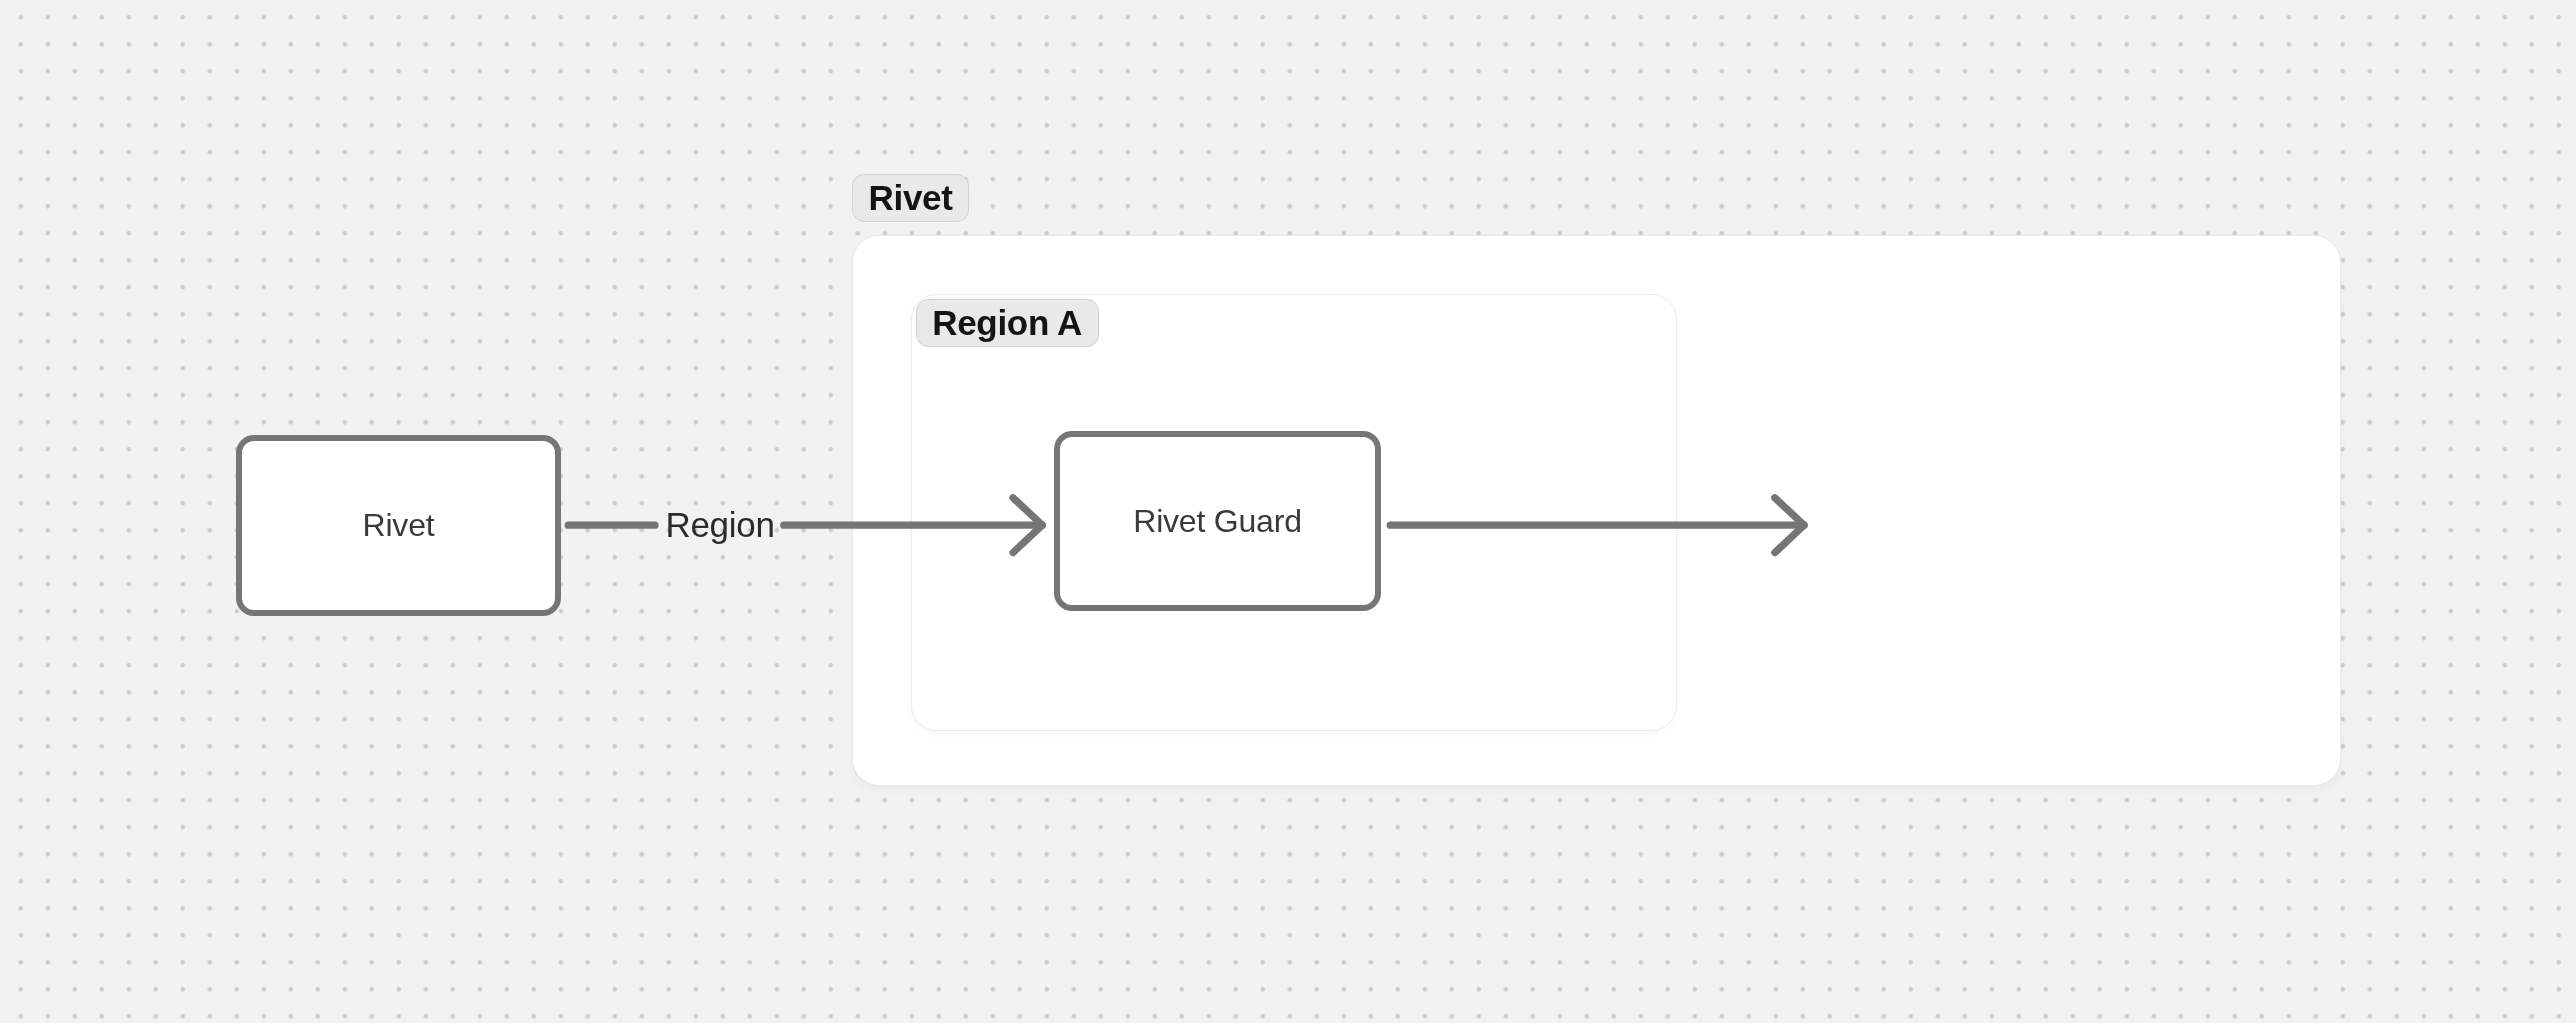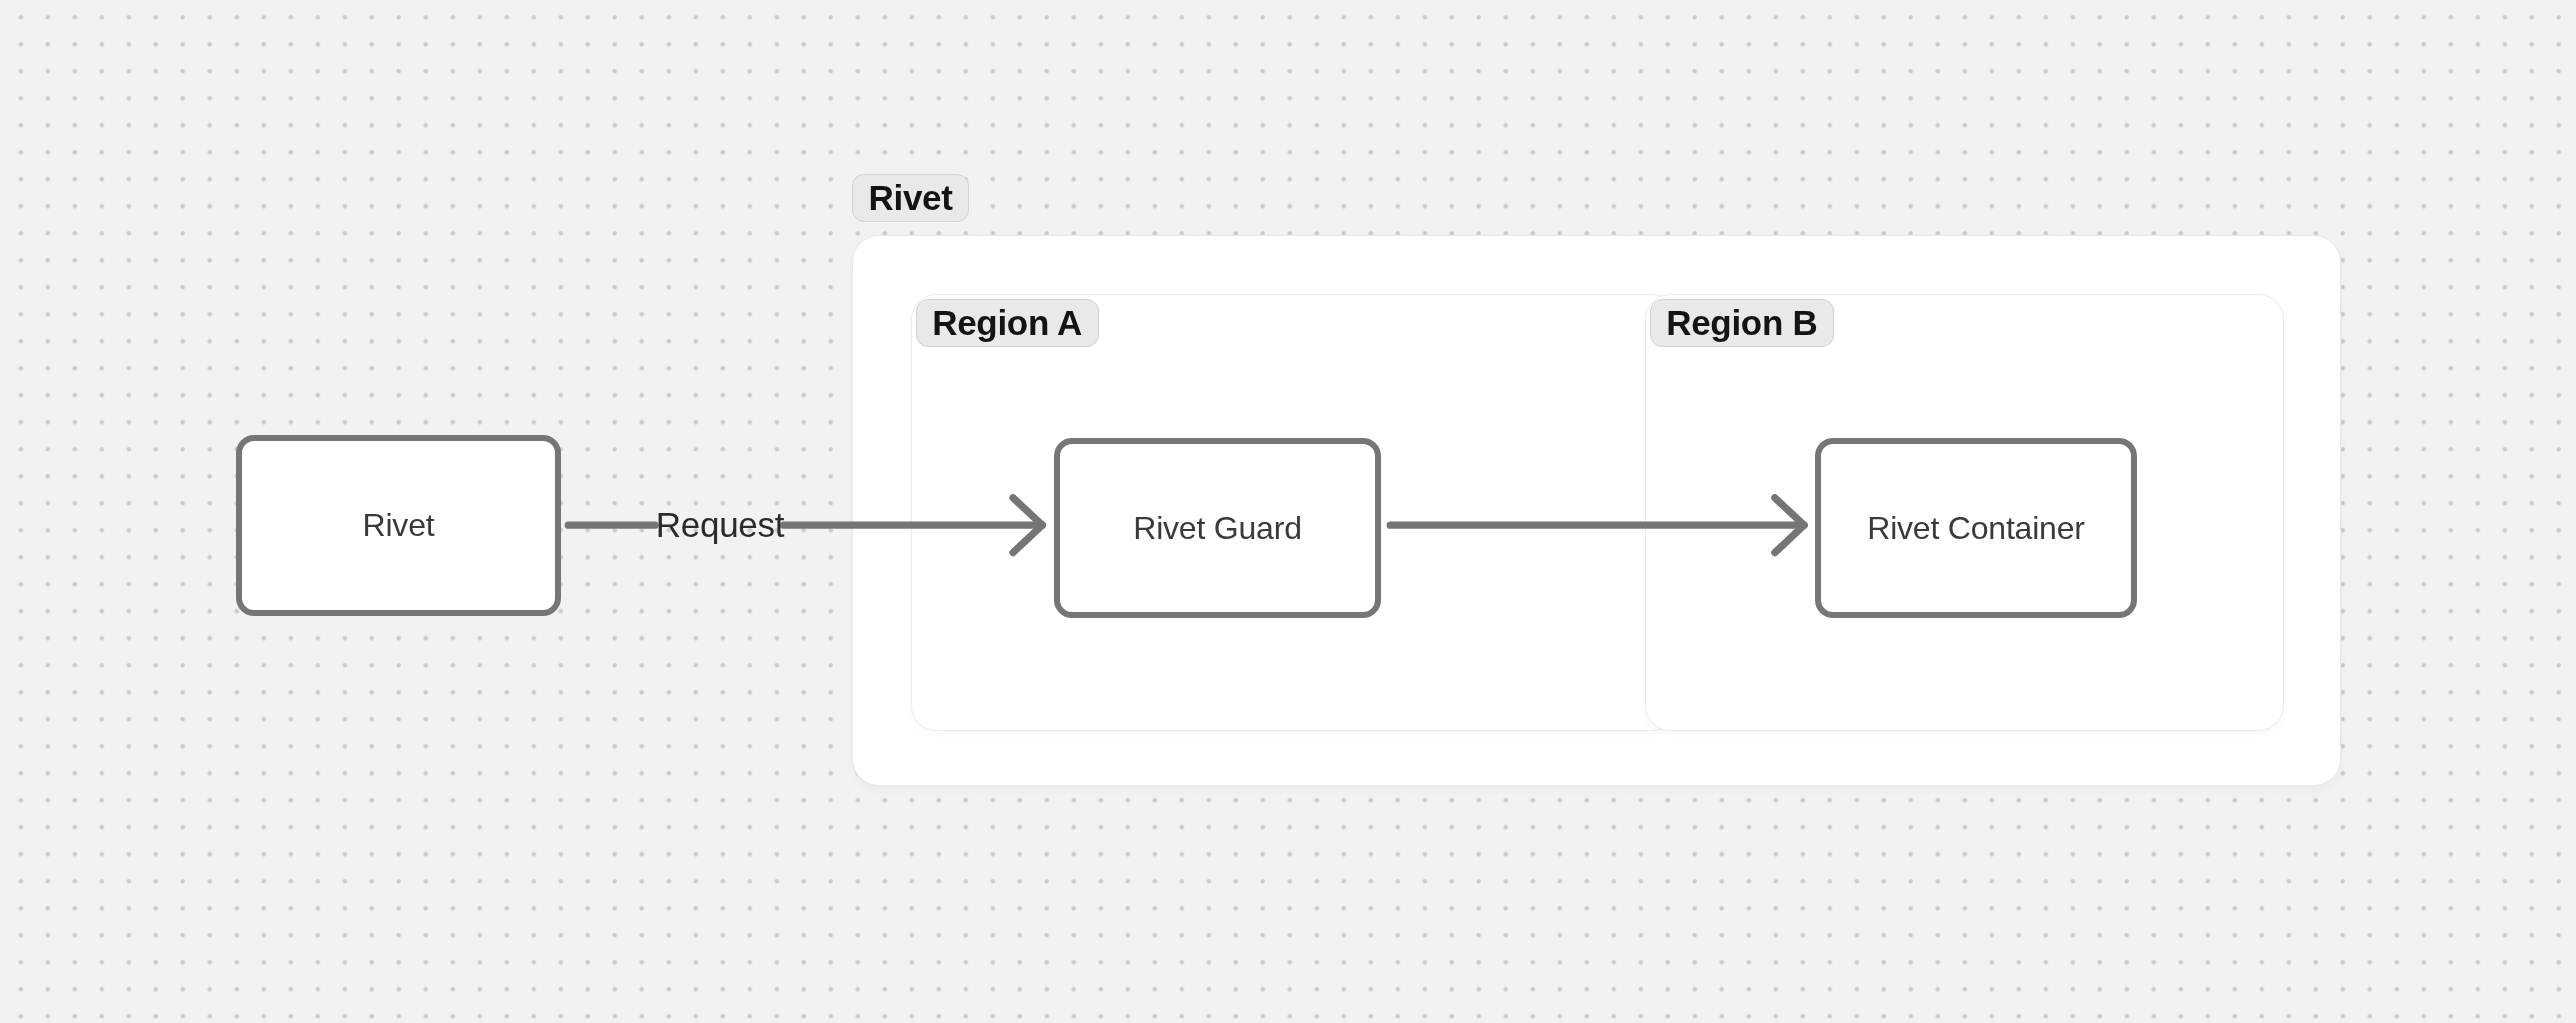--- a/index.html
+++ b/index.html
@@ -46,21 +46,21 @@
   .region-pill{ left:3.7px; top:3.7px; }
 
   .node{
     position:absolute; display:flex; align-items:center; justify-content:center;
     box-sizing:border-box; background:var(--surface);
     border:6.4px solid var(--node-border); border-radius:18px;
     color:var(--node-text); font-size:32px; letter-spacing:-0.2px;
     z-index:2; white-space:nowrap;
   }
   .node-user{ left:236px; top:435px; width:325px; height:181px; position:absolute; }
-  .node-guard{ left:142px; top:143px; width:327px; height:180px; }
+  .node-guard{ left:142px; top:136px; width:327px; height:180px; }
   .node-container{ left:169px; top:143px; width:322px; height:180px; }
 
   .edges{
     position:absolute; left:0; top:0; width:2576px; height:1023px;
     pointer-events:none; z-index:4;
   }
   .edge{
     stroke:var(--edge); stroke-width:8; fill:none;
     stroke-linecap:round; stroke-linejoin:round;
   }
@@ -80,36 +80,30 @@
 
   <div class="group">
 
     <div class="region region-a">
       <div class="pill region-pill">Region A</div>
       <div class="node node-guard">
         <span>Rivet Guard</span>
       </div>
     </div>
 
-    <div class="region region-b">
-      <div class="pill region-pill">Region B</div>
-      <div class="node node-container">
-        <span>Rivet Container</span>
-      </div>
-    </div>
 
   </div>
 
   <div class="node node-user">
     <span>Rivet</span>
   </div>
 
   <svg class="edges" viewBox="0 0 2820 1120" xmlns="http://www.w3.org/2000/svg">
     <path class="edge" d="M622,575 H717 M858,575 H1141"></path>
     <path class="edge" d="M1109,545 L1141,575 L1109,605"></path>
     <path class="edge" d="M1522,575 H1975"></path>
     <path class="edge" d="M1943,545 L1975,575 L1943,605"></path>
   </svg>
 
-  <span class="edge-label">Request</span>
+  <span class="edge-label">Region</span>
 
 </div>
 
 
 </body></html>

